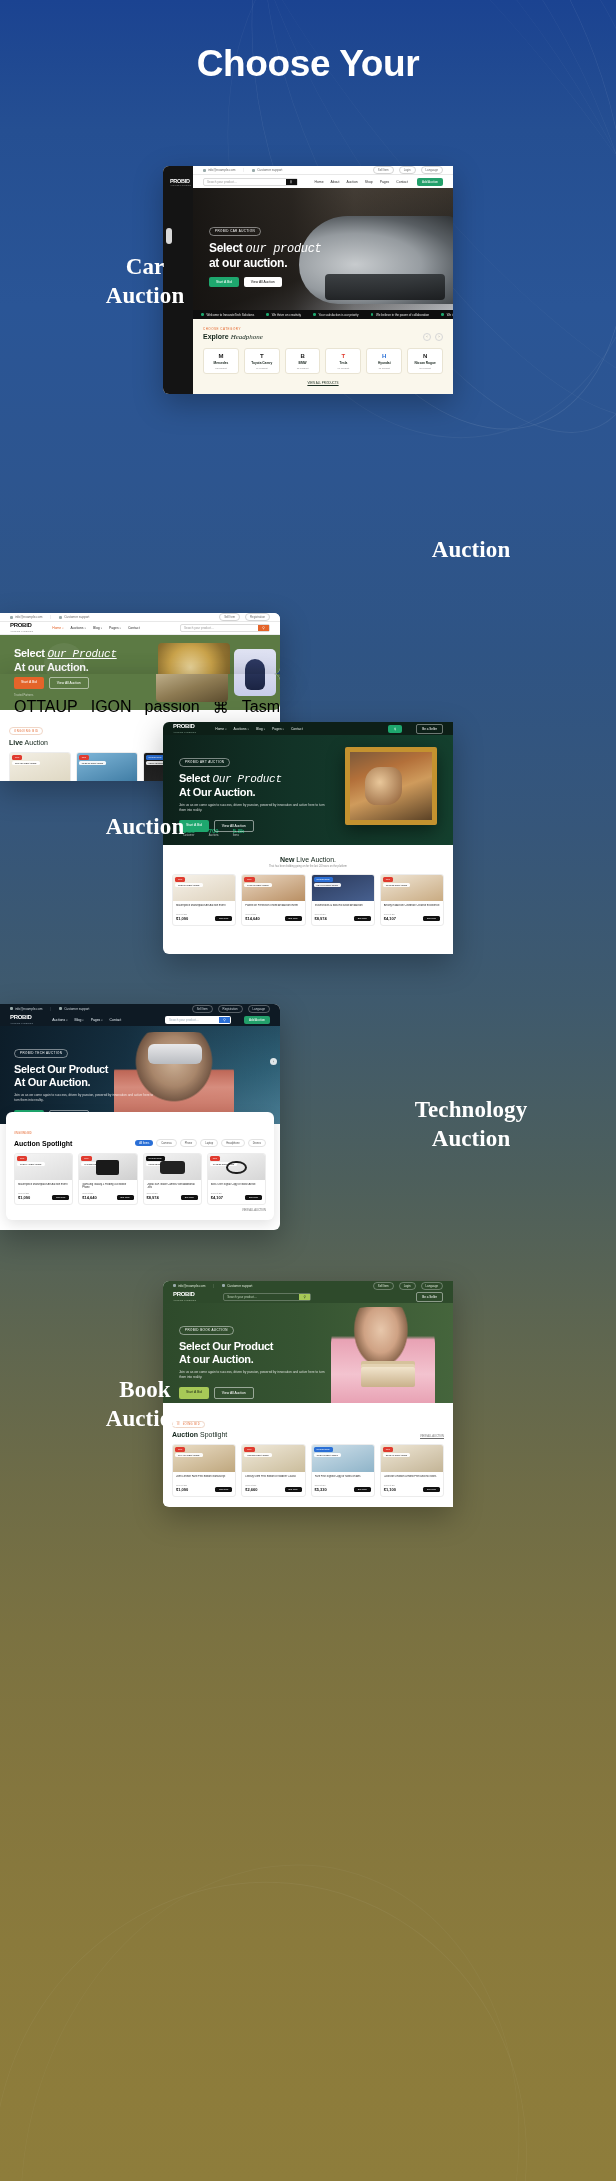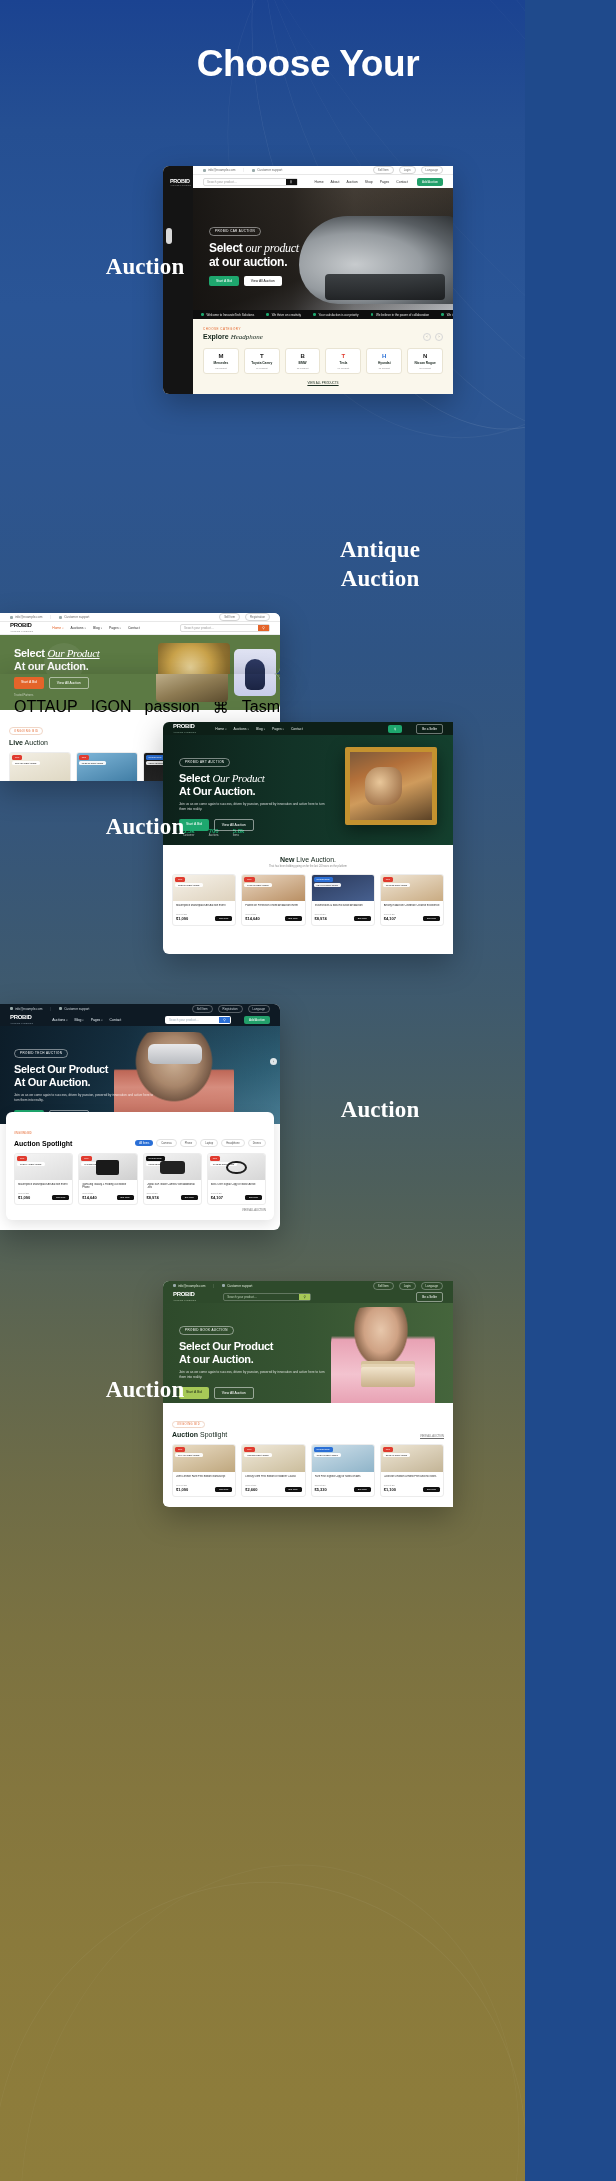--- a/index.html
+++ b/index.html
@@ -9,21 +9,21 @@
     background: #1f4a8c;
     width: 616px;
     height: 2181px;
     overflow: hidden;
     position: relative;
   }
 
   
   .page {
     position: absolute; inset: 0;
-    width: 525px; height: 2181px;
+    width: 616px; height: 2181px;
     background:
       linear-gradient(180deg,
         #1b4391 0%,
         #254f92 6%,
         #2a5596 14%,
         #2d558f 22%,
         #2f5484 30%,
         #36567a 38%,
         #3f5a6d 46%,
         #4d5f5c 54%,
@@ -120,21 +120,21 @@
   .nav-cta { background:#23a06b; color:#fff; font-size:3px; border-radius:2px; padding:2px 5px; margin-left:4px; white-space:nowrap;}
 
   
   .hero { position: relative; overflow: hidden; }
   .hero .eyebrow {
     display:inline-block; border:0.5px solid rgba(255,255,255,.45);
     border-radius:8px; padding:1.5px 5px; font-size:3px;
     color:#fff; letter-spacing:.4px; margin-bottom:5px; white-space:nowrap;
   }
   .hero h2 { color:#fff; font-size:12px; line-height:14px; font-weight:800; letter-spacing:-0.3px; }
-  .hero h2 em { font-family:Liberation Serif, serif; font-weight:400; font-style:italic; }
+  .hero h2 em { font-family:Liberation Mono, monospace; font-weight:400; font-style:italic; }
   .hero p { color:rgba(255,255,255,.78); font-size:3.2px; line-height:5px; margin-top:4px; max-width:150px;}
   .btnrow { display:flex; gap:5px; margin-top:7px; }
   .btn { font-size:3.4px; padding:3px 7px; border-radius:2px; white-space:nowrap; }
   .btn.green { background:#1ea76e; color:#fff; }
   .btn.orange { background:#e4642a; color:#fff; }
   .btn.white { background:#fff; color:#111; }
   .btn.ghost { background:transparent; color:#fff; border:0.5px solid rgba(255,255,255,.5); }
 
   .marquee {
     background:#0e0e0e; color:#e6e6e6; font-size:3px; height:9px;
@@ -207,20 +207,21 @@
   <div class="swirl s4"></div>
   <div class="swirl s5"></div>
   <div class="swirl-b"></div>
   <div class="swirl-b b2"></div>
 
   <div class="page-title">
     <div>Choose Your</div>
   </div>
 
   <div class="cat-label" style="left:0; top:252px; width:290px;">
+    <div>Car</div>
     <div>Auction</div>
   </div>
 
   <div class="mock right" style="left:163px; top:166px; width:290px; height:228px;">
     <div style="display:flex;height:100%;">
 
       <div style="width:30px;background:#141414;flex:none;position:relative;">
         <div style="position:absolute;top:12px;left:7px;">
           <div class="logo" style="color:#fff;font-size:5.5px;">PROBID</div>
           <div style="font-size:1.8px;color:#9b9b9b;letter-spacing:.2px;">AUCTION &amp; BIDDING</div>
@@ -338,21 +339,20 @@
               </div>
           </div>
           <div class="cat-more">VIEW ALL PRODUCTS</div>
         </div>
       </div>
     </div>
   </div>
   <div class="scrollhandle" style="left:166px;top:228px;"></div>
 
   <div class="cat-label" style="right:0; top:535px; width:290px;">
-    <div>Antique</div>
     <div>Auction</div>
   </div>
 
   <div class="mock left" style="left:0px; top:613px; width:280px; height:61px;overflow:hidden;">
     <div class="topbar">
       <div class="tb-left">
         <span class="tb-item">
             <i class="tb-dot"></i>
             <b style="font-weight:400">info@example.com</b>
           </span>
@@ -578,20 +578,21 @@
                 <span class="pprice">$4,107</span>
                 <span class="pbtn">Bid Now</span>
               </div>
             </div>
         </div>
       </div>
     </div>
   </div>
 
   <div class="cat-label" style="right:0; top:1095px; width:290px;">
+    <div>Technology</div>
     <div>Auction</div>
   </div>
 
   <div class="mock left" style="left:0px; top:1004px; width:280px; height:226px;">
     <div class="topbar" style="background:#0e1a24;color:#cfd8de;border-bottom:none;">
       <div class="tb-left">
         <span class="tb-item">
             <i class="tb-dot"></i>
             <b style="font-weight:400">info@example.com</b>
           </span>
@@ -719,20 +720,21 @@
               </div>
             </div>
         </div>
       </div>
       <div style="text-align:right;font-size:2.6px;color:#6b6b6b;margin-top:4px;">VIEW ALL AUCTION</div>
     </div>
   </div>
   <span class="frame-arrow" style="left:270px;top:1058px;">›</span>
 
   <div class="cat-label" style="left:0; top:1375px; width:290px;">
+    <div>Book</div>
     <div>Auction</div>
   </div>
 
   <div class="mock right" style="left:163px; top:1281px; width:290px; height:226px;">
     <div class="topbar" style="background:#2e4a2b;color:#dbe6d6;border-bottom:none;">
       <div class="tb-left">
         <span class="tb-item">
             <i class="tb-dot"></i>
             <b style="font-weight:400">info@example.com</b>
           </span>

